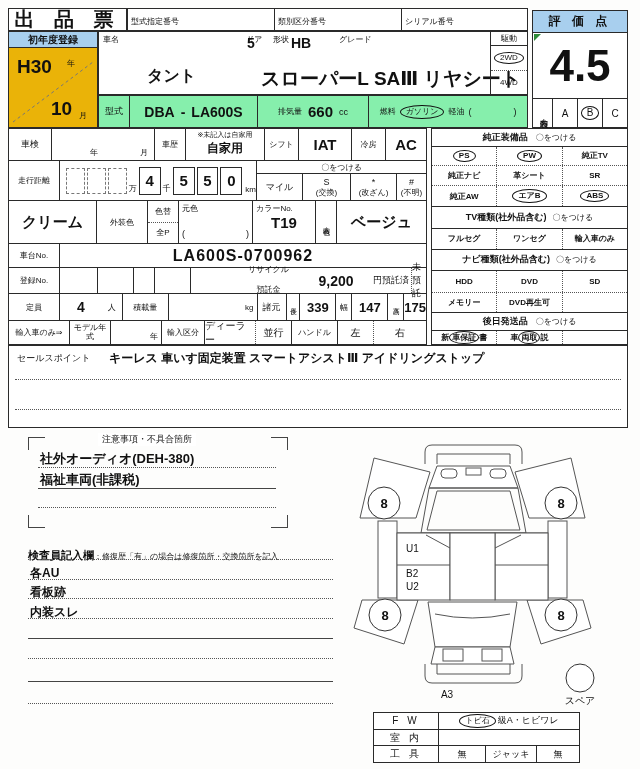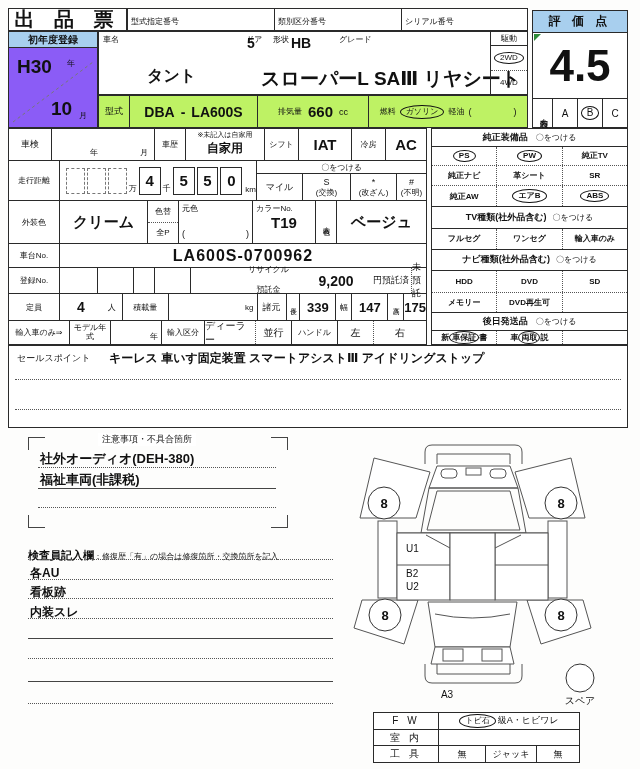--- a/index.html
+++ b/index.html
@@ -64,21 +64,21 @@
         <span class="vtext sm bold">内装</span>
       </div>
       <div class="c rb s10" style="flex:1;">A</div>
       <div class="c rb" style="flex:1;">
         <span class="circle s10">B</span>
       </div>
       <div class="c s10" style="flex:1;">C</div>
     </div>
   </div>
 
-  <div class="abs bd col" style="left:8px;top:31px;width:90px;height:97px;background:#8b5cf6;">
+  <div class="abs bd col" style="left:8px;top:31px;width:90px;height:97px;background:#eab308;">
     <div class="c bb s10 bold" style="height:15px;background:#a8cfee;">初年度登録</div>
     <div style="flex:1;position:relative;">
       <svg class="abs" style="left:0;top:0;" width="88" height="80">
         <line x1="4" y1="74" x2="84" y2="14" stroke="#777" stroke-width="1" stroke-dasharray="3,3"></line>
       </svg>
       <span class="abs bold" style="left:8px;top:8px;font-size:19px;">H30</span>
       <span class="abs sm" style="left:58px;top:10px;">年</span>
       <span class="abs bold" style="left:42px;top:50px;font-size:19px;">10</span>
       <span class="abs sm" style="left:70px;top:62px;">月</span>
     </div>
@@ -96,21 +96,21 @@
 
     <div class="abs col" style="right:0;top:0;width:37px;height:62px;border-left:1px solid #2a2a2a;">
       <div class="c sm bb" style="height:13px;">駆動</div>
       <div class="c" style="flex:1;border-bottom:1px dotted #555;">
         <span class="circle sm">2WD</span>
       </div>
       <div class="c sm" style="flex:1;">4WD</div>
     </div>
   </div>
 
-  <div class="abs flex bd" style="left:98px;top:95px;width:430px;height:33px;background:#bef264;">
+  <div class="abs flex bd" style="left:98px;top:95px;width:430px;height:33px;background:#86efac;">
     <div class="c s9 rb" style="width:30px;">型式</div>
     <div class="c rb" style="width:127px;gap:6px;">
       <span class="bold" style="font-size:14px;">DBA</span>
       <span class="bold" style="font-size:14px;">-</span>
       <span class="bold" style="font-size:14px;">LA600S</span>
     </div>
     <div class="c rb" style="width:110px;gap:6px;">
       <span class="sm">排気量</span>
       <span class="bold" style="font-size:15px;">660</span>
       <span class="s9">cc</span>
@@ -172,22 +172,22 @@
           </div>
           <div class="col c" style="flex:1;">
             <span class="s9">#</span>
             <span class="sm">(不明)</span>
           </div>
         </div>
       </div>
     </div>
 
     <div class="abs flex bb" style="left:0;top:72px;width:417px;height:43px;">
+      <div class="c bold rb" style="width:87px;font-size:15px;">クリーム</div>
       <div class="c sm rb" style="width:50px;">外装色</div>
-      <div class="c bold rb" style="width:87px;font-size:15px;">クリーム</div>
       <div class="col rb" style="width:30px;">
         <div class="c sm" style="flex:1;border-bottom:1px dotted #555;">色替</div>
         <div class="c sm" style="flex:1;">全P</div>
       </div>
       <div class="rb" style="width:73px;position:relative;">
         <span class="abs sm" style="left:3px;top:2px;">元色</span>
         <span class="abs s9" style="left:3px;bottom:4px;">(</span>
         <span class="abs s9" style="right:3px;bottom:4px;">)</span>
       </div>
       <div class="col rb" style="width:62px;align-items:center;">

